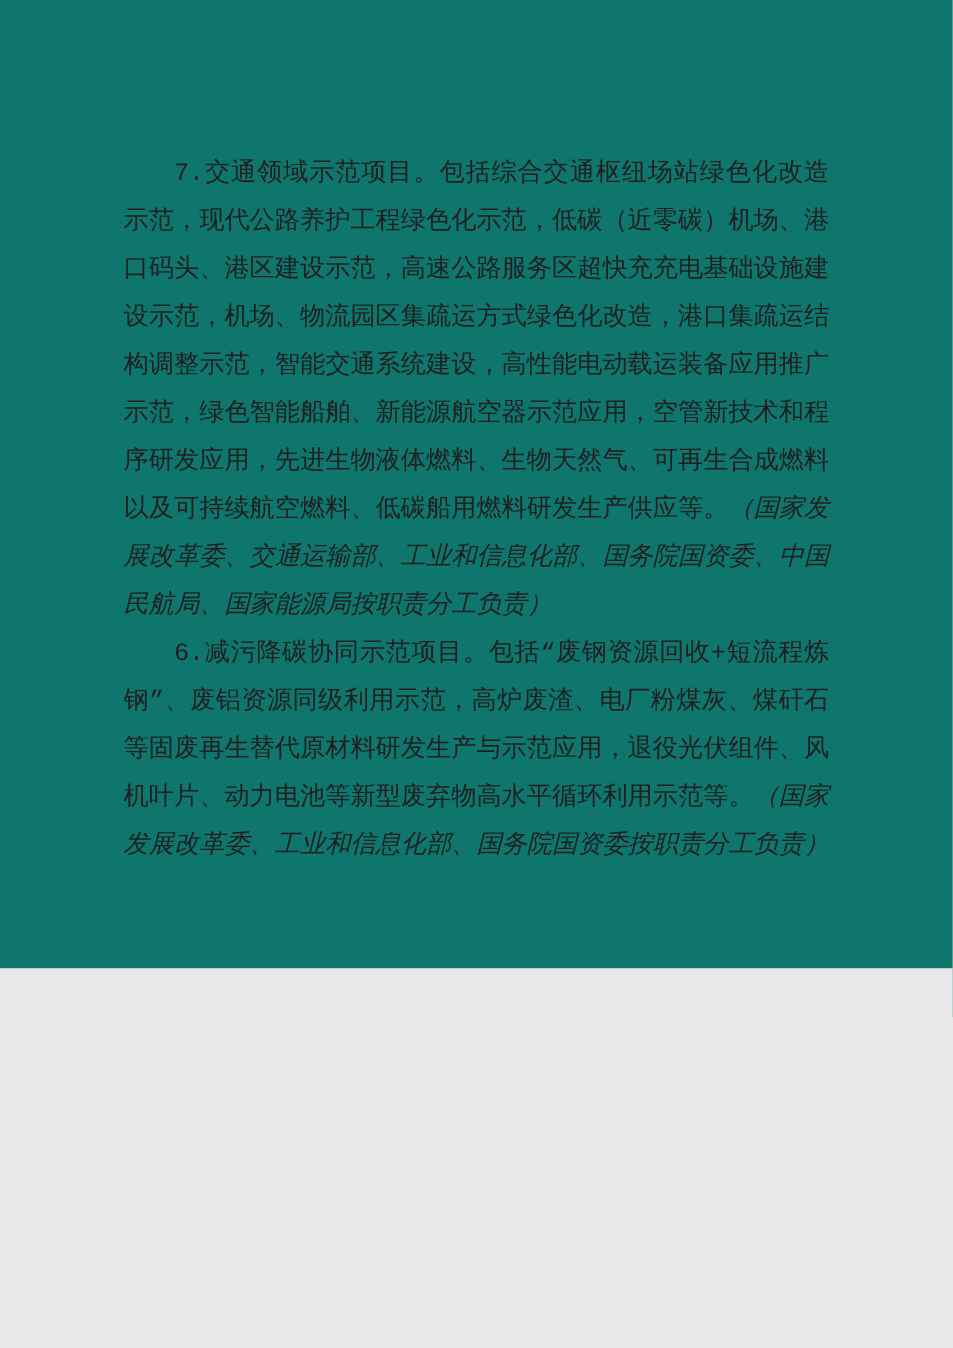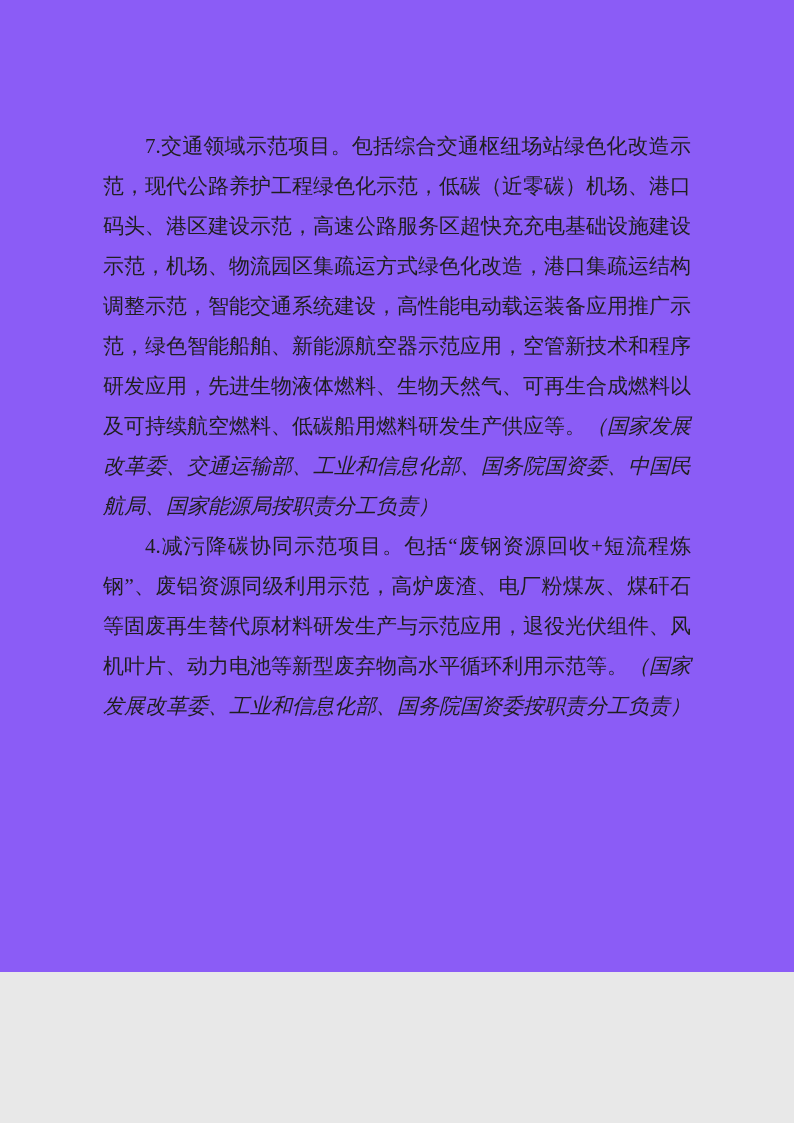--- a/index.html
+++ b/index.html
@@ -3,24 +3,24 @@
 <meta charset="utf-8">
 <style>
   html, body {
     margin: 0;
     padding: 0;
     background: #e8e8e8;
   }
   .page {
     position: relative;
     width: 794px;
-    height: 972px;
-    background: #8b5cf6;
+    height: 807px;
+    background: #0f766e;
     overflow: hidden;
-    font-family: Liberation Serif, serif;
+    font-family: Liberation Mono, monospace;
   }
   .content {
     position: absolute;
     left: 103px;
     top: 126px;
     width: 588px;
     color: #1f1f1f;
     font-size: 21px;
     line-height: 40px;
     text-align: justify;
@@ -58,20 +58,20 @@
   }
 </style>
 </head>
 <body>
 
 <div class="page">
   <div class="content">
 
     <p class="para"><span class="fang">7.交通领域示范项目。包括综合交通枢纽场站绿色化改造示范，现代公路养护工程绿色化示范，低碳（近零碳）机场、港口码头、港区建设示范，高速公路服务区超快充充电基础设施建设示范，机场、物流园区集疏运方式绿色化改造，港口集疏运结构调整示范，智能交通系统建设，高性能电动载运装备应用推广示范，绿色智能船舶、新能源航空器示范应用，空管新技术和程序研发应用，先进生物液体燃料、生物天然气、可再生合成燃料以及可持续航空燃料、低碳船用燃料研发生产供应等。</span><span class="kai">（国家发展改革委、交通运输部、工业和信息化部、国务院国资委、中国民航局、国家能源局按职责分工负责）</span></p>
 
-    <p class="para"><span class="fang">4.减污降碳协同示范项目。包括“废钢资源回收+短流程炼钢”、废铝资源同级利用示范，高炉废渣、电厂粉煤灰、煤矸石等固废再生替代原材料研发生产与示范应用，退役光伏组件、风机叶片、动力电池等新型废弃物高水平循环利用示范等。</span><span class="kai">（国家发展改革委、工业和信息化部、国务院国资委按职责分工负责）</span></p>
+    <p class="para"><span class="fang">6.减污降碳协同示范项目。包括“废钢资源回收+短流程炼钢”、废铝资源同级利用示范，高炉废渣、电厂粉煤灰、煤矸石等固废再生替代原材料研发生产与示范应用，退役光伏组件、风机叶片、动力电池等新型废弃物高水平循环利用示范等。</span><span class="kai">（国家发展改革委、工业和信息化部、国务院国资委按职责分工负责）</span></p>
 
 
 
   </div>
 
   <div class="page-number">5</div>
 </div>
 
 </body></html>

